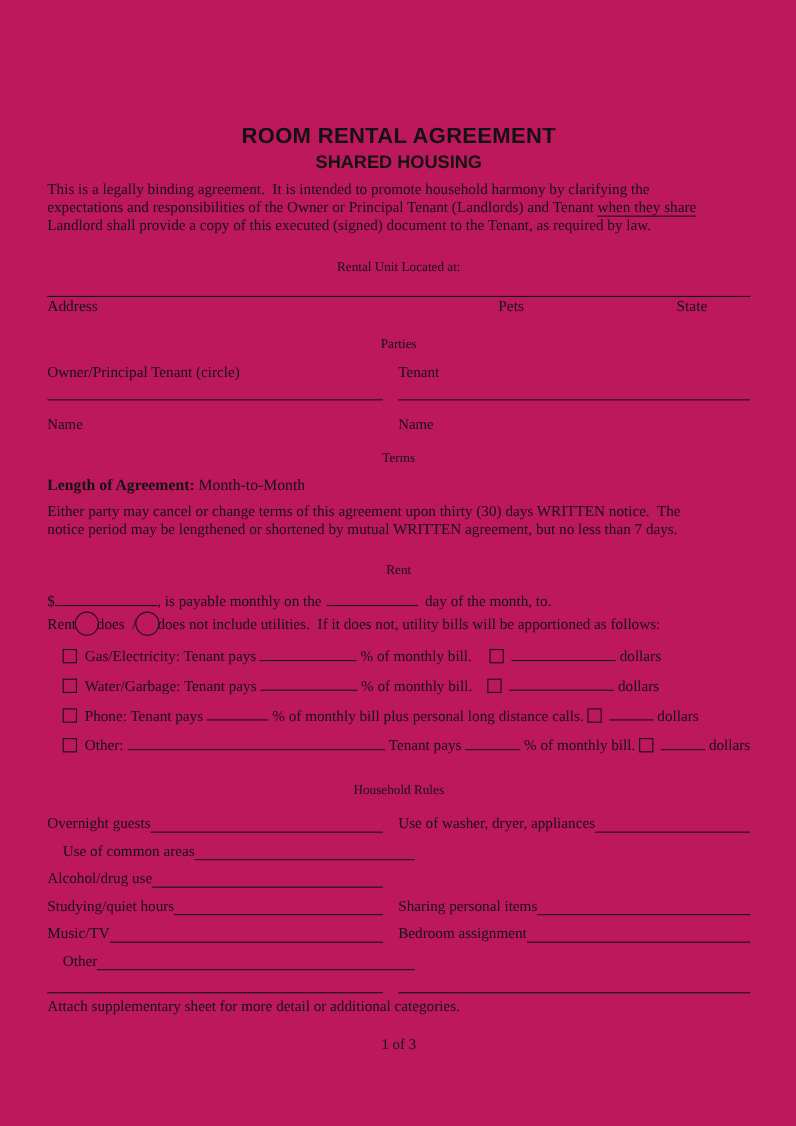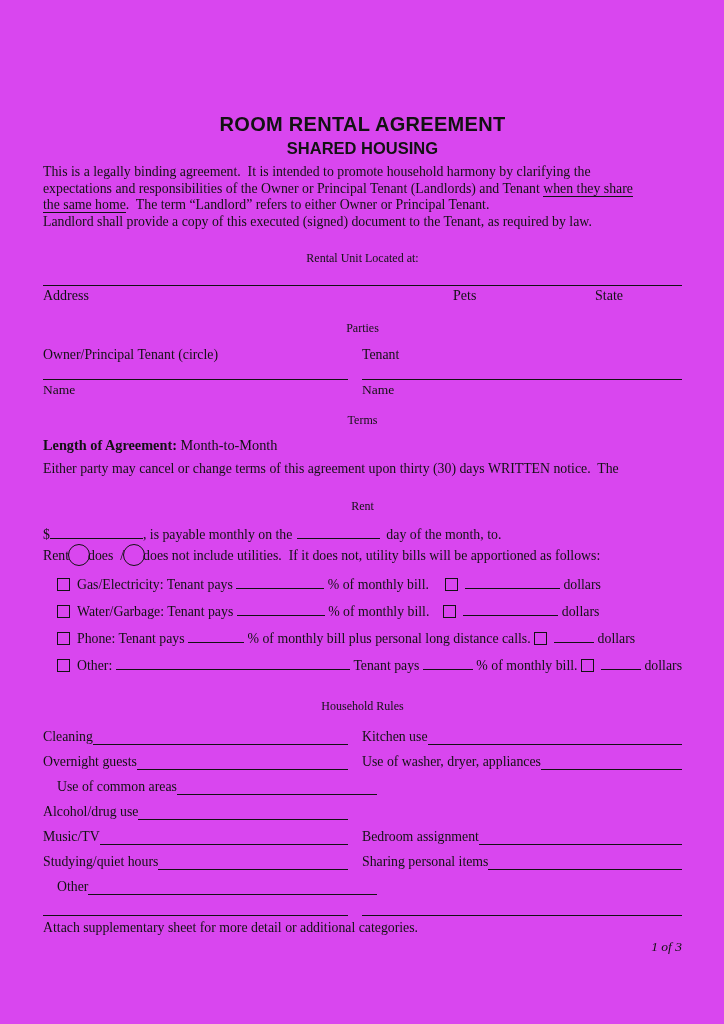--- a/index.html
+++ b/index.html
@@ -1,38 +1,38 @@
 <!DOCTYPE html>
 <html><head>
 <meta charset="utf-8">
 <style>
   html,body{margin:0;padding:0;background:#ffffff;}
   .page{
     width:724px;height:1024px;box-sizing:border-box;position:relative;
-    background:#d946ef;color:#121212;
+    background:#be185d;color:#121212;
     font-family:"Liberation Serif", serif;
     padding:112px 42px 0 43px;
     overflow:hidden;
   }
   .sans{font-family:"Liberation Sans", sans-serif;}
   .title{font-size:20px;font-weight:bold;text-align:center;letter-spacing:.3px;line-height:24px;margin:0;}
   .subtitle{font-size:16.5px;font-weight:bold;text-align:center;line-height:20px;margin:2px 0 0 0;}
   .body-text{font-size:13.8px;line-height:16.5px;}
   .intro{margin-top:6px;}
   .iline span{white-space:pre-wrap;}
   .u{border-bottom:1.2px solid #121212;}
   .h3{font-size:12px;font-weight:normal;line-height:20px;text-align:center;}
   .hr-heading{margin-top:18px;}
   .fullline{border-bottom:1.4px solid #121212;height:0;margin-top:17px;}
   .labelrow{position:relative;height:18px;font-size:14px;line-height:17px;}
   .labelrow .lab{position:absolute;top:1px;}
   .twocol{display:flex;}
   .colL{width:305px;}
   .colR{width:320px;margin-left:14px;}
-  .sublabel{font-size:13.5px;line-height:17px;margin-top:1px;}
+  .sublabel{font-size:13.5px;line-height:17px;margin-top:13px;}
   .plabels{margin-top:8px;font-size:13.8px;line-height:17px;}
   .colline{border-bottom:1.4px solid #121212;height:0;margin-top:16px;}
   .lenline{margin-top:6px;font-size:14.3px;line-height:19px;}
   .lenline b{font-weight:bold;}
   .terms-body{margin-top:6px;}
   
   .wl{display:inline-block;border-bottom:1.3px solid #121212;height:12px;}
   .rentline1{margin-top:10px;font-size:13.8px;line-height:17px;display:flex;align-items:baseline;}
   .rentline1 .wl{flex:0 0 auto;}
   .grow{flex:1 1 auto;}
@@ -42,43 +42,42 @@
   .util{margin:10px 0 0 14px;font-size:13.8px;line-height:16px;display:flex;align-items:baseline;white-space:pre;}
   .util .cb{align-self:center;margin-right:7px;}
   .rule-row{display:flex;height:25px;align-items:flex-end;font-size:13.8px;}
   .cell{display:flex;align-items:flex-end;}
   .cell .lbl{white-space:nowrap;line-height:17px;}
   .fill{flex:1 1 auto;border-bottom:1.3px solid #121212;height:15px;}
   .hhwrap{margin-top:4px;}
   .blankrow{display:flex;margin-top:20px;}
   .blankrow .bl{border-bottom:1.4px solid #121212;height:0;}
   .note{font-size:13.8px;line-height:16px;margin-top:4px;}
-  .pagenum{font-size:13.5px;text-align:right;margin-top:3px;font-style:italic;}
+  .pagenum{font-size:13.5px;text-align:center;margin-top:19px;}
 </style>
 </head>
 <body>
 
 <div class="page">
 
   <div class="title sans">ROOM RENTAL AGREEMENT</div>
   <div class="subtitle sans">SHARED HOUSING</div>
 
   <div class="intro body-text">
     <div class="iline"><span>This is a legally binding agreement.  It is intended to promote household harmony by clarifying the</span></div>
     <div class="iline"><span>expectations and responsibilities of the Owner or Principal Tenant (Landlords) and Tenant </span><span class="u">when they share</span></div>
-    <div class="iline"><span class="u">the same home</span><span>.  The term “Landlord” refers to either Owner or Principal Tenant.</span></div>
     <div class="iline"><span>Landlord shall provide a copy of this executed (signed) document to the Tenant, as required by law.</span></div>
   </div>
 
   <div class="h3 hr-heading">Rental Unit Located at:</div>
   <div class="fullline"></div>
   <div class="labelrow">
     <span class="lab" style="left:0;">Address</span>
     <span class="lab" style="left:410px;">Pets</span>
-    <span class="lab" style="left:552px;">State</span>
+    <span class="lab" style="left:572px;">State</span>
   </div>
 
   <div class="h3" style="margin-top:14px;">Parties</div>
   <div class="twocol plabels">
     <div class="colL">Owner/Principal Tenant (circle)</div>
     <div class="colR">Tenant</div>
   </div>
   <div class="twocol">
     <div class="colL">
       <div class="colline"></div>
@@ -90,20 +89,21 @@
     </div>
   </div>
 
   <div class="h3" style="margin-top:12px;">Terms</div>
   <div class="lenline">
     <b>Length of Agreement:</b>
     <span>Month-to-Month</span>
   </div>
   <div class="terms-body body-text">
     <div class="iline"><span>Either party may cancel or change terms of this agreement upon thirty (30) days WRITTEN notice.  The</span></div>
+    <div class="iline"><span>notice period may be lengthened or shortened by mutual WRITTEN agreement, but no less than 7 days.</span></div>
   </div>
 
   <div class="h3" style="margin-top:18px;">Rent</div>
 
   <div class="rentline1">
     <span>$</span>
       <span class="wl" style="width:93px;"></span>
       <span style="white-space:pre;">, is payable monthly on the</span>
       <span class="wl" style="width:83px;margin-left:5px;margin-right:6px;"></span>
       <span style="white-space:pre;">day of the month, to</span>
@@ -129,30 +129,20 @@
 
   <div class="util">
     <span class="cb"></span><span>Other: </span><span class="wl grow" style="min-width:150px;"></span><span> Tenant pays </span><span class="wl" style="width:50px;"></span><span> % of monthly bill. </span><span class="cb"></span><span class="wl" style="width:40px;"></span><span> dollars</span>
   </div>
 
   <div class="h3" style="margin-top:22px;">Household Rules</div>
 
   <div class="hhwrap">
     <div class="rule-row">
       <div class="cell colL">
-          <span class="lbl">Cleaning</span>
-          <span class="fill"></span>
-        </div>
-      <div class="cell colR">
-          <span class="lbl">Kitchen use</span>
-          <span class="fill"></span>
-        </div>
-    </div>
-    <div class="rule-row">
-      <div class="cell colL">
           <span class="lbl">Overnight guests</span>
           <span class="fill"></span>
         </div>
       <div class="cell colR">
           <span class="lbl">Use of washer, dryer, appliances</span>
           <span class="fill"></span>
         </div>
     </div>
     <div class="rule-row">
       <div class="cell colR">
@@ -161,35 +151,35 @@
         </div>
     </div>
     <div class="rule-row">
       <div class="cell colL">
           <span class="lbl">Alcohol/drug use</span>
           <span class="fill"></span>
         </div>
     </div>
     <div class="rule-row">
       <div class="cell colL">
+          <span class="lbl">Studying/quiet hours</span>
+          <span class="fill"></span>
+        </div>
+      <div class="cell colR">
+          <span class="lbl">Sharing personal items</span>
+          <span class="fill"></span>
+        </div>
+    </div>
+    <div class="rule-row">
+      <div class="cell colL">
           <span class="lbl">Music/TV</span>
           <span class="fill"></span>
         </div>
       <div class="cell colR">
           <span class="lbl">Bedroom assignment</span>
-          <span class="fill"></span>
-        </div>
-    </div>
-    <div class="rule-row">
-      <div class="cell colL">
-          <span class="lbl">Studying/quiet hours</span>
-          <span class="fill"></span>
-        </div>
-      <div class="cell colR">
-          <span class="lbl">Sharing personal items</span>
           <span class="fill"></span>
         </div>
     </div>
     <div class="rule-row">
       <div class="cell colR">
           <span class="lbl">Other</span>
           <span class="fill"></span>
         </div>
     </div>
   </div>

